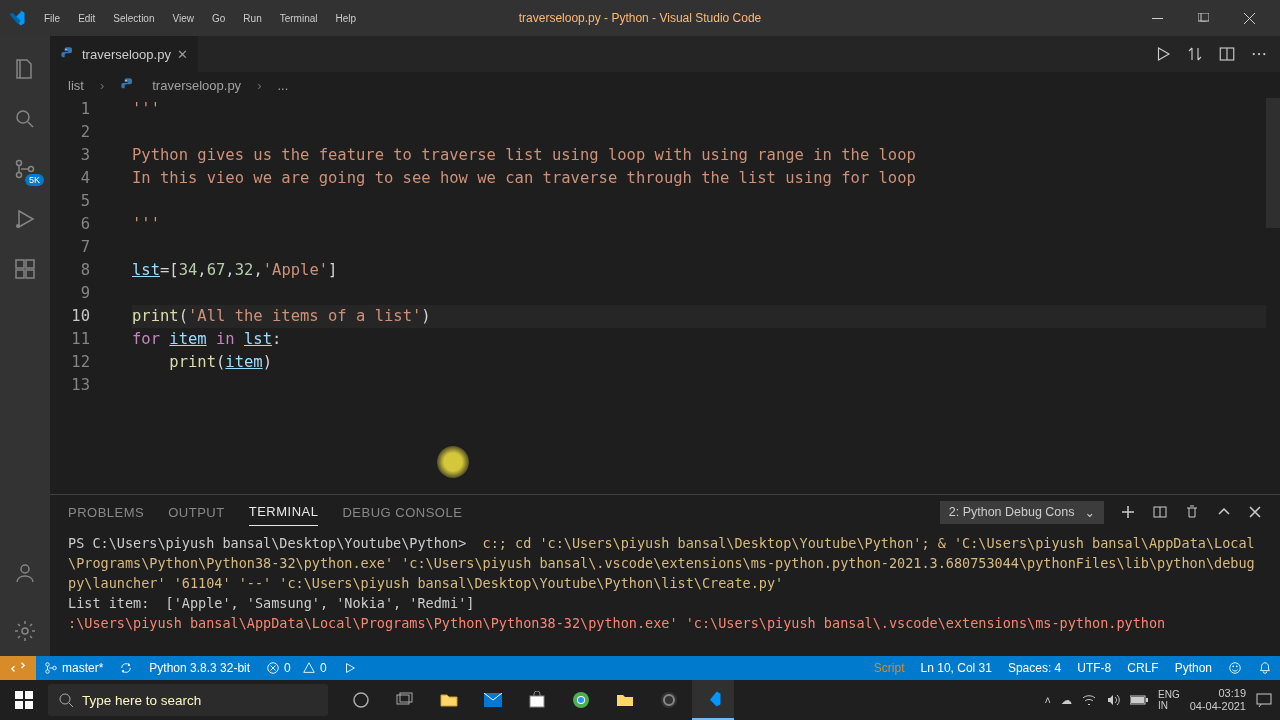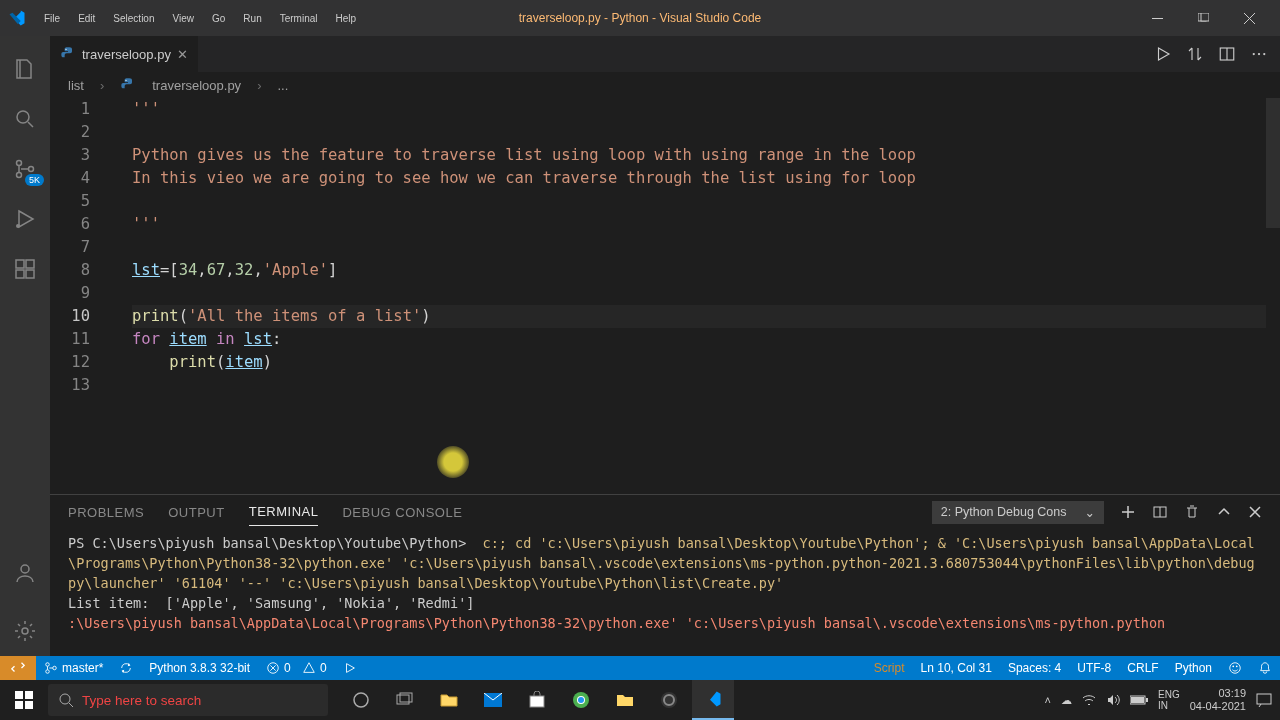--- a/index.html
+++ b/index.html
@@ -38,31 +38,31 @@
 .tok-var { color: #9cdcfe; text-decoration: underline; }
 .tok-pn { color: #d4d4d4; }
 .click-dot { position: absolute; left: 327px; top: 348px; width: 32px; height: 32px; border-radius: 50%; background: radial-gradient(circle, #d4c73a 40%, rgba(212,199,58,0.3) 70%, transparent 100%); }
 .minimap { position: absolute; right: 0; top: 0; width: 14px; height: 100%; background: #1e1e1e; }
 .minimap-thumb { position: absolute; right: 0; top: 0; width: 14px; height: 130px; background: rgba(255,255,255,0.08); }
 .panel { height: 162px; border-top: 1px solid #414141; display: flex; flex-direction: column; }
 .panel-tabs { height: 34px; display: flex; align-items: center; padding: 0 18px; gap: 24px; }
 .panel-tab { font-size: 13px; letter-spacing: 0.5px; color: #888; cursor: pointer; padding: 6px 0; }
 .panel-tab.active { color: #e7e7e7; border-bottom: 1px solid #e7e7e7; }
 .panel-actions { margin-left: auto; display: flex; align-items: center; gap: 16px; }
-.terminal-select { background: #3c3c3c; border: 1px solid #3c3c3c; color: #ccc; padding: 3px 8px; font-size: 12.5px; display: flex; align-items: center; gap: 18px; }
+.terminal-select { background: #3c3c3c; border: 1px solid #3c3c3c; color: #ccc; padding: 3px 8px; font-size: 12.5px; display: flex; align-items: center; gap: 10px; }
 .terminal-content { flex: 1; padding: 4px 18px; font-family: Consolas, monospace; font-size: 13.5px; line-height: 20px; color: #cccccc; overflow: hidden; white-space: pre-wrap; word-break: break-all; }
 .term-cmd { color: #d7ba7d; }
 .term-err { color: #f48771; }
 .statusbar { height: 24px; background: #007acc; display: flex; align-items: center; font-size: 12px; color: #fff; }
 .status-remote { background: #d88b29; width: 36px; height: 24px; display: flex; align-items: center; justify-content: center; }
 .status-item { padding: 0 8px; display: flex; align-items: center; gap: 4px; height: 24px; }
 .status-right { margin-left: auto; display: flex; }
 .taskbar { height: 40px; background: #1f1f1f; display: flex; align-items: center; }
 .start-btn { width: 48px; height: 40px; display: flex; align-items: center; justify-content: center; }
-.search-box { width: 280px; height: 32px; background: #2b2b2b; border-radius: 3px; display: flex; align-items: center; padding: 0 10px; gap: 8px; color: #ef4444; font-size: 13.5px; }
+.search-box { width: 280px; height: 32px; background: #2b2b2b; border-radius: 3px; display: flex; align-items: center; padding: 0 10px; gap: 8px; color: #fef9c3; font-size: 13.5px; }
 .task-icons { display: flex; margin-left: 12px; gap: 2px; }
 .task-icon { width: 42px; height: 40px; display: flex; align-items: center; justify-content: center; }
 .task-icon.active { border-bottom: 2px solid #76b9ed; background: rgba(255,255,255,0.08); }
 .tray { margin-left: auto; display: flex; align-items: center; gap: 10px; padding-right: 8px; color: #ccc; font-size: 11px; }
 .tray-time { text-align: right; line-height: 13px; }
 svg { display: block; }
 </style>
 </head>
 <body>
 

